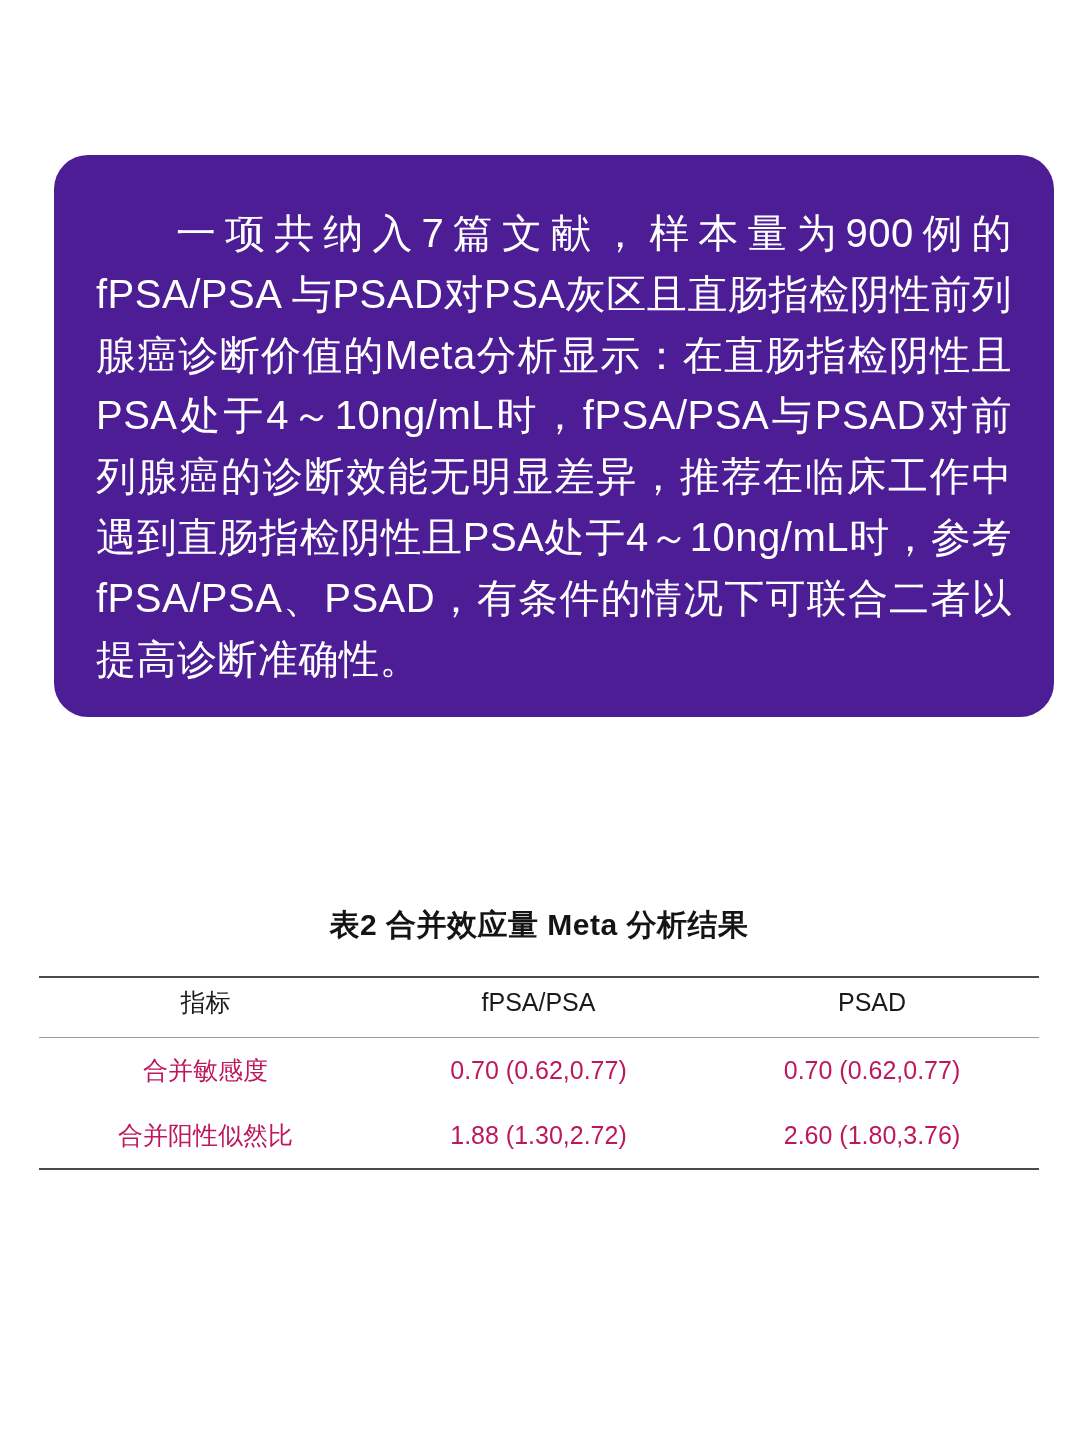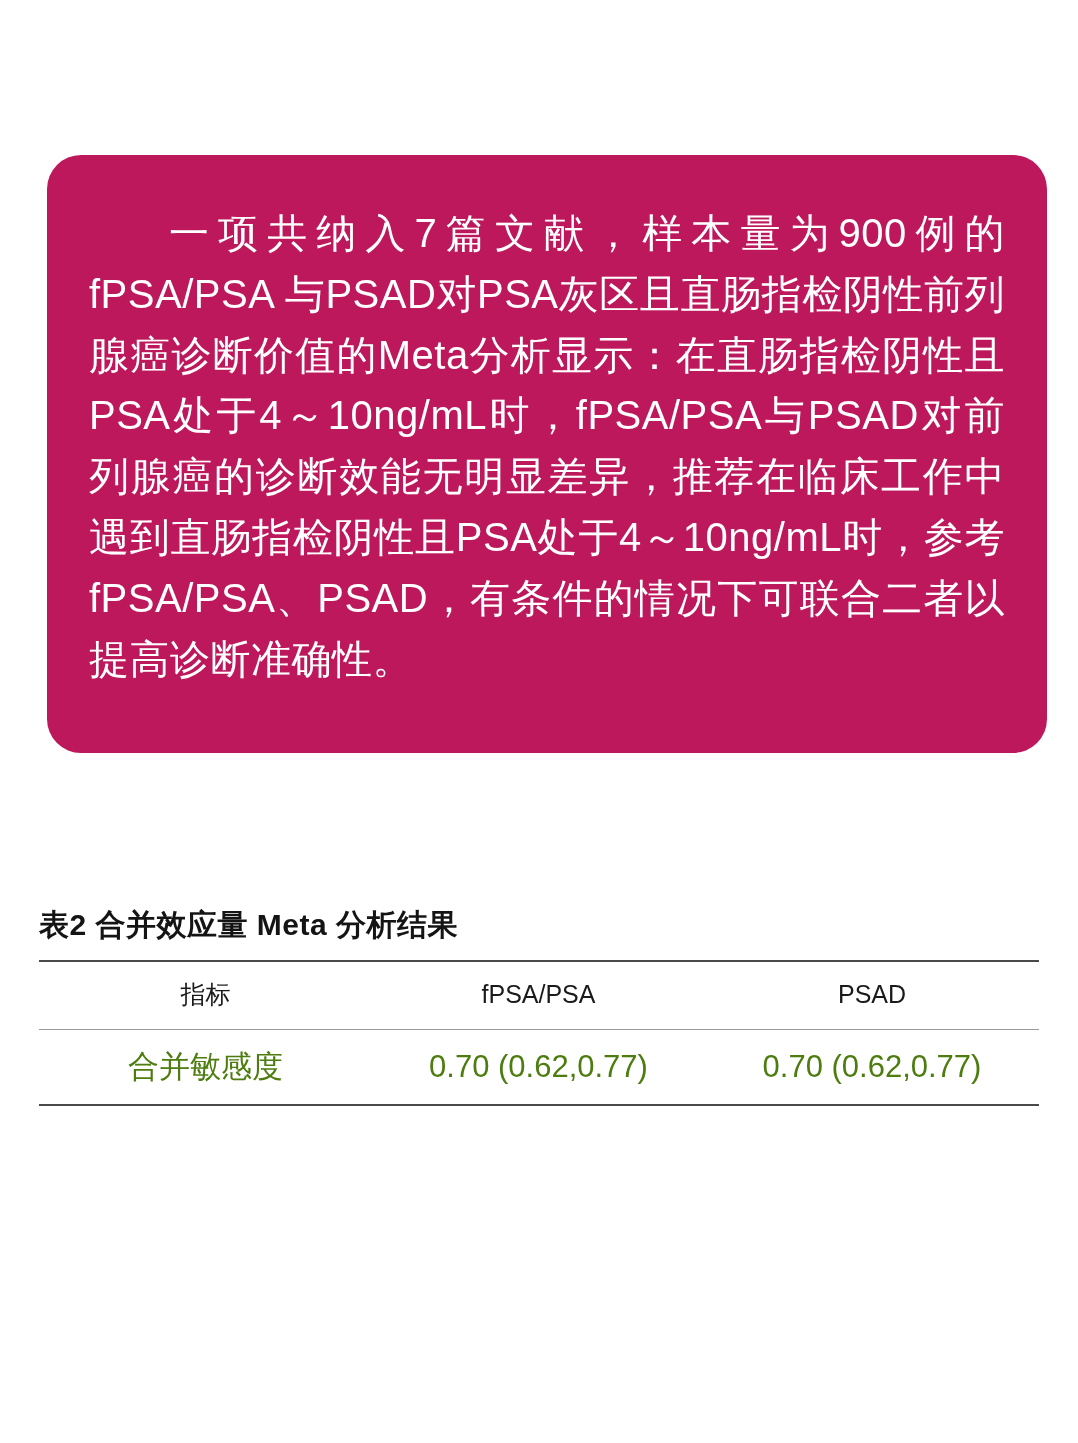--- a/index.html
+++ b/index.html
@@ -17,73 +17,73 @@
   .page {
     position: relative;
     width: 1078px;
     height: 1443px;
     box-sizing: border-box;
   }
 
   
   .callout {
     position: absolute;
-    left: 47px;
+    left: 54px;
     top: 155px;
     width: 1000px;
     box-sizing: border-box;
-    background: #be185d;
+    background: #4c1d95;
     border-radius: 34px;
-    padding: 48px 42px 64px 42px;
+    padding: 48px 42px 28px 42px;
   }
   .callout-text {
     color: #ffffff;
     font-size: 40px;
     line-height: 1.52;
     letter-spacing: 0.5px;
     text-align: justify;
     text-indent: 80px;
     font-weight: 400;
     word-break: break-word;
   }
 
   
   .table-block {
     position: absolute;
     left: 39px;
     top: 905px;
     width: 1000px;
   }
   .table-title {
-    text-align: left;
+    text-align: center;
     font-size: 30px;
     font-weight: bold;
     color: #141414;
     letter-spacing: 0.5px;
-    margin-bottom: 14px;
+    margin-bottom: 30px;
   }
   table.data-table {
     width: 1000px;
     border-collapse: collapse;
     table-layout: fixed;
   }
   table.data-table thead th {
     font-size: 25px;
     font-weight: normal;
     color: #1a1a1a;
-    padding: 16px 0 18px 0;
+    padding: 8px 0 18px 0;
     text-align: center;
   }
   table.data-table thead tr {
     border-top: 2px solid #4a4a4a;
     border-bottom: 1px solid #9a9a9a;
   }
   table.data-table tbody td {
-    font-size: 31px;
-    color: #4d7c0f;
+    font-size: 25px;
+    color: #be185d;
     padding: 16px 0 16px 0;
     text-align: center;
     font-weight: 400;
   }
   table.data-table tbody tr:last-child {
     border-bottom: 2px solid #4a4a4a;
   }
   col.c1 { width: 33.3%; }
   col.c2 { width: 33.3%; }
   col.c3 { width: 33.4%; }
@@ -112,17 +112,22 @@
           <th>fPSA/PSA</th>
           <th>PSAD</th>
         </tr>
       </thead>
       <tbody>
         <tr>
           <td>合并敏感度</td>
           <td>0.70 (0.62,0.77)</td>
           <td>0.70 (0.62,0.77)</td>
         </tr>
+        <tr>
+          <td>合并阳性似然比</td>
+          <td>1.88 (1.30,2.72)</td>
+          <td>2.60 (1.80,3.76)</td>
+        </tr>
       </tbody>
     </table>
   </div>
 
 </div>
 
 </body></html>

